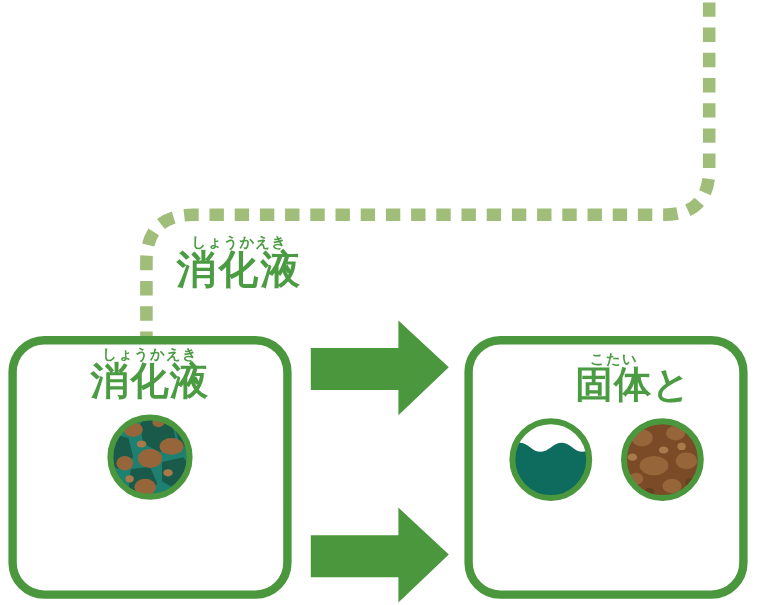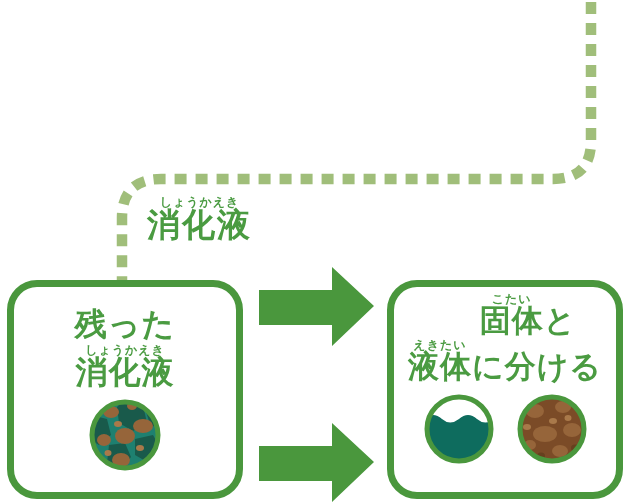--- a/index.html
+++ b/index.html
@@ -93,21 +93,20 @@
     <path class="dash-path" d="M 591 2 L 591 141 Q 591 179 553 179 L 161 179 Q 122 179 122 218 L 122 281"></path>
     <polygon class="arrow" points="259,290 332,290 332,267 374,306 332,346 332,325 259,325"></polygon>
     <polygon class="arrow" points="259,446 332,446 332,423 374,462 332,502 332,481 259,481"></polygon>
   </svg>
 
   <div class="flow-label">
     <ruby><span>消化液</span><rt>しょうかえき</rt></ruby>
   </div>
 
   <div class="box box-left">
-    <div class="box-line line1">残った</div>
     <div class="box-line line2">
       <ruby><span>消化液</span><rt>しょうかえき</rt></ruby>
     </div>
     <svg class="illustration" width="76" height="76" viewBox="0 0 76 76">
       <defs>
           <clipPath id="clipFluid">
             <circle cx="38" cy="38" r="33"></circle>
           </clipPath>
         </defs>
       <circle cx="38" cy="38" r="33" fill="var(--teal-base)"></circle>
@@ -127,23 +126,20 @@
         <ellipse cx="53" cy="51" rx="4" ry="3" fill="var(--brown-light)"></ellipse>
         <ellipse cx="21" cy="56" rx="3.5" ry="3" fill="var(--brown-light)"></ellipse>
       </g>
       <circle cx="38" cy="38" r="33" fill="none" stroke="var(--main-green)" stroke-width="5"></circle>
     </svg>
   </div>
 
   <div class="box box-right">
     <div class="box-line line1">
       <ruby><span>固体</span><rt>こたい</rt></ruby><span class="rest">と</span>
-    </div>
-    <div class="box-line line2">
-      <ruby><span>液体</span><rt>えきたい</rt></ruby><span class="rest">に分ける</span>
     </div>
     <div class="circles-row">
       <svg width="74" height="74" viewBox="0 0 74 74">
         <defs>
             <clipPath id="clipLiquid">
               <circle cx="37" cy="37" r="32"></circle>
             </clipPath>
           </defs>
         <circle cx="37" cy="37" r="32" fill="#ffffff"></circle>
         <g clip-path="url(#clipLiquid)">

